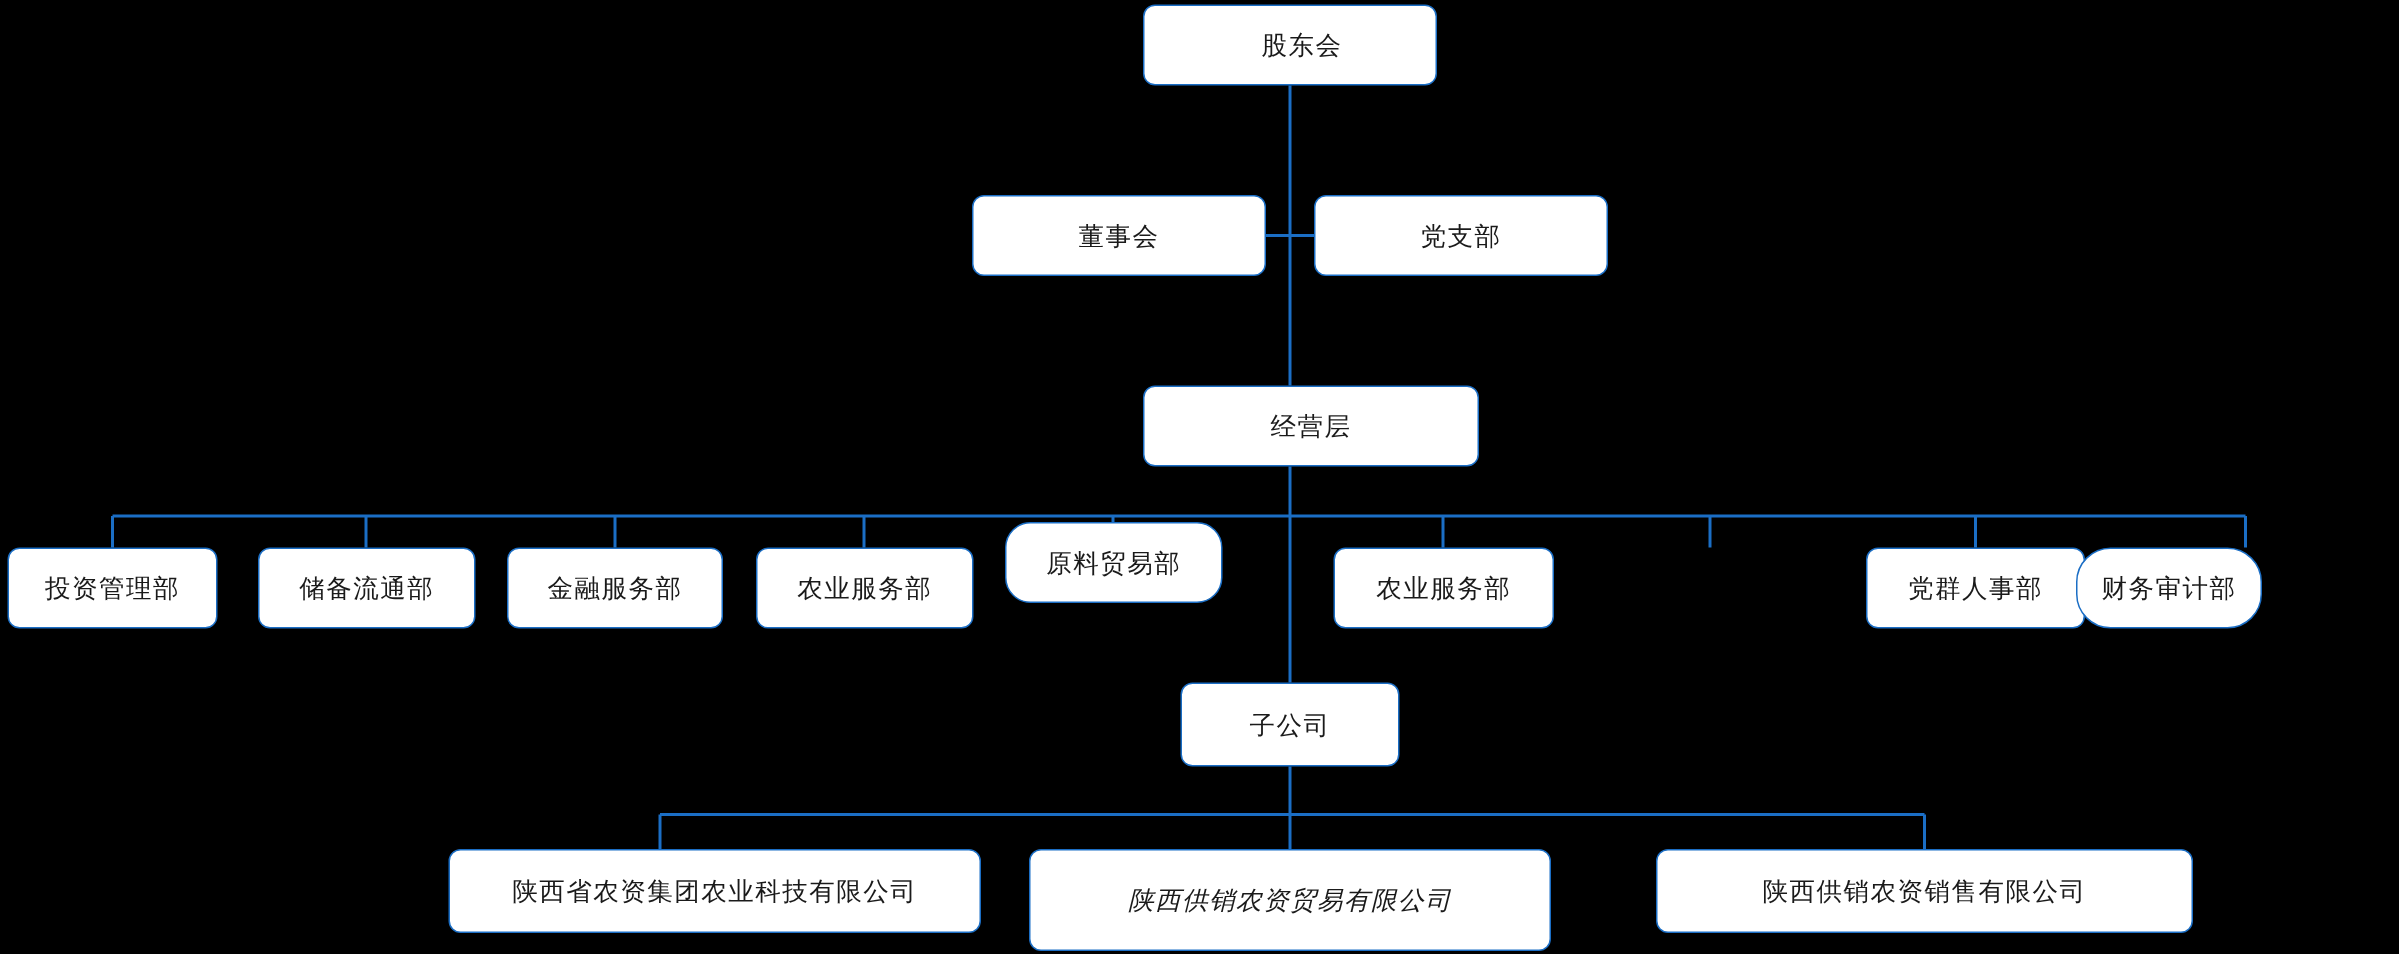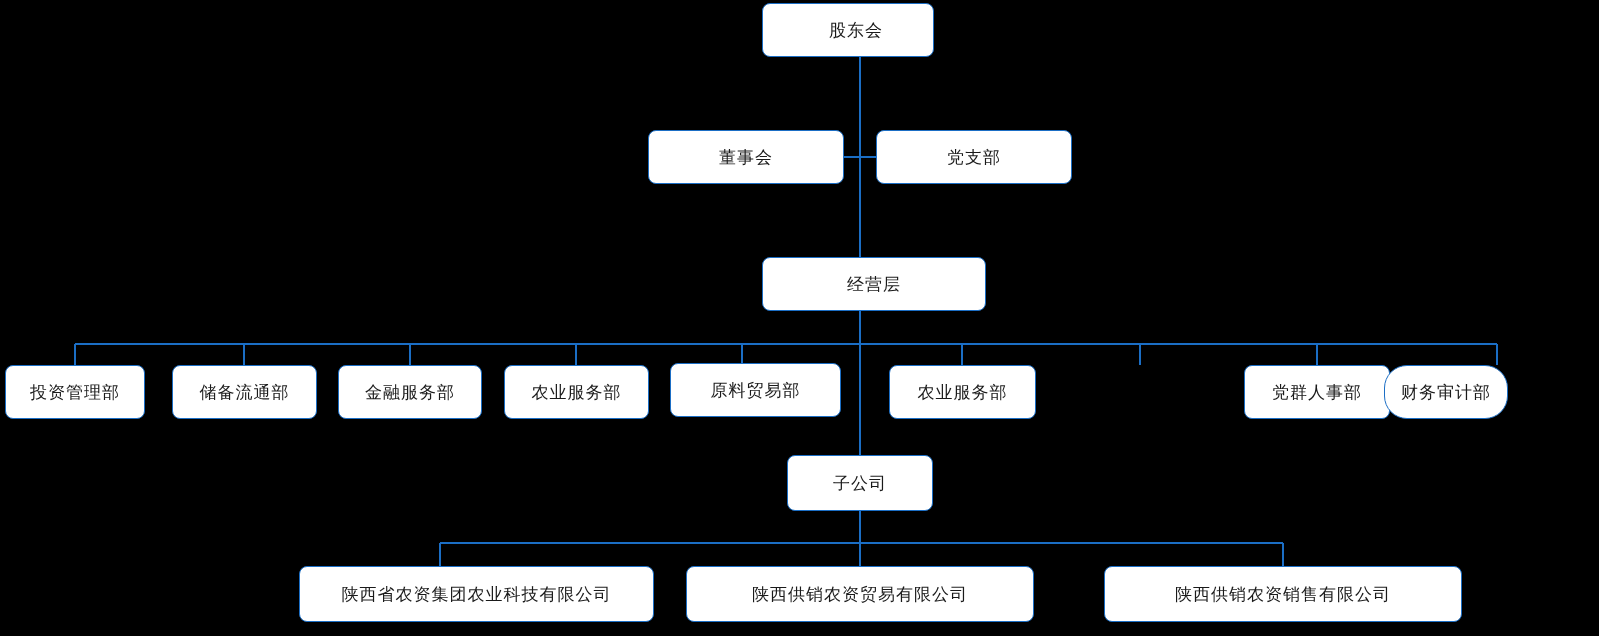--- a/index.html
+++ b/index.html
@@ -28,41 +28,41 @@
     border-radius: 8px;
     display: flex;
     align-items: center;
     justify-content: center;
     font-size: 17px;
     color: #1a1a1a;
     white-space: nowrap;
     letter-spacing: 1px;
   }
   
-  .n-root   { left: 762px;  top: 3px;   width: 172px; height: 54px; padding-left: 16px; }
+  .n-root   { left: 762px;  top: 3px;   width: 196px; height: 54px; padding-left: 16px; }
   
   .n-board  { left: 648px;  top: 130px; width: 196px; height: 54px; }
   .n-party  { left: 876px;  top: 130px; width: 196px; height: 54px; }
   
   .n-mgmt   { left: 762px;  top: 257px; width: 224px; height: 54px; }
   
   .n-d0 { left: 5px;    top: 365px; width: 140px; height: 54px; }
   .n-d1 { left: 172px;  top: 365px; width: 145px; height: 54px; }
   .n-d2 { left: 338px;  top: 365px; width: 144px; height: 54px; }
   .n-d3 { left: 504px;  top: 365px; width: 145px; height: 54px; }
-  .n-d4 { left: 670px;  top: 363px; width: 171px; height: 54px; }
+  .n-d4 { left: 670px;  top: 348px; width: 145px; height: 54px; border-radius: 17px; }
   .n-d5 { left: 889px;  top: 365px; width: 147px; height: 54px; }
   .n-d6 { left: 1068px; top: 365px; width: 144px; height: 54px; }
   .n-d7 { left: 1244px; top: 365px; width: 146px; height: 54px; }
   .n-d8 { left: 1384px; top: 365px; width: 124px; height: 54px; border-radius: 23px; }
   
   .n-sub    { left: 787px;  top: 455px; width: 146px; height: 56px; }
   
   .n-c0 { left: 263px;  top: 566px; width: 355px; height: 56px; margin-left: 36px; }
-  .n-c1 { left: 686px;  top: 566px; width: 348px; height: 56px; }
+  .n-c1 { left: 686px;  top: 566px; width: 348px; height: 68px; font-style: italic; }
   .n-c2 { left: 1104px; top: 566px; width: 358px; height: 56px; }
 </style>
 </head>
 <body>
 
 <div class="canvas">
 
   <svg class="wires" width="1599" height="636" viewBox="0 0 1599 636" stroke="#1b6ec5" stroke-width="2" fill="none">
 
     <line x1="860" y1="57" x2="860" y2="257"></line>

